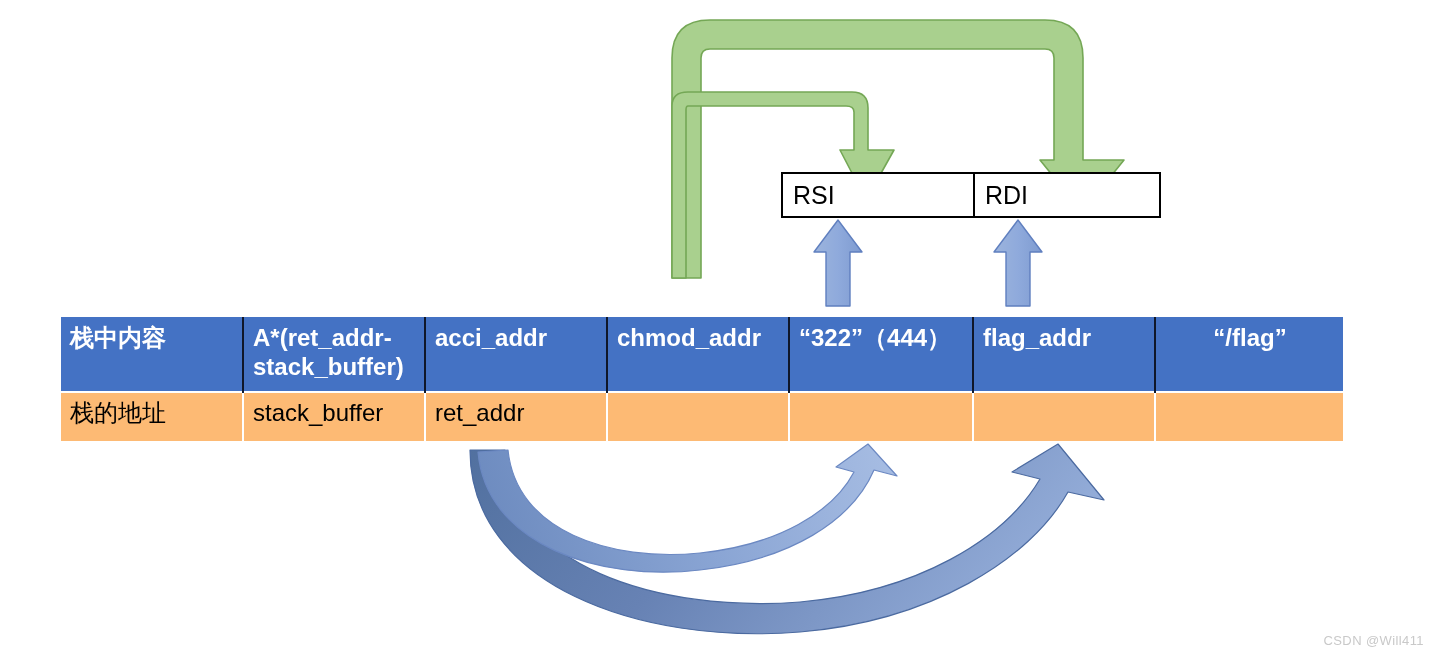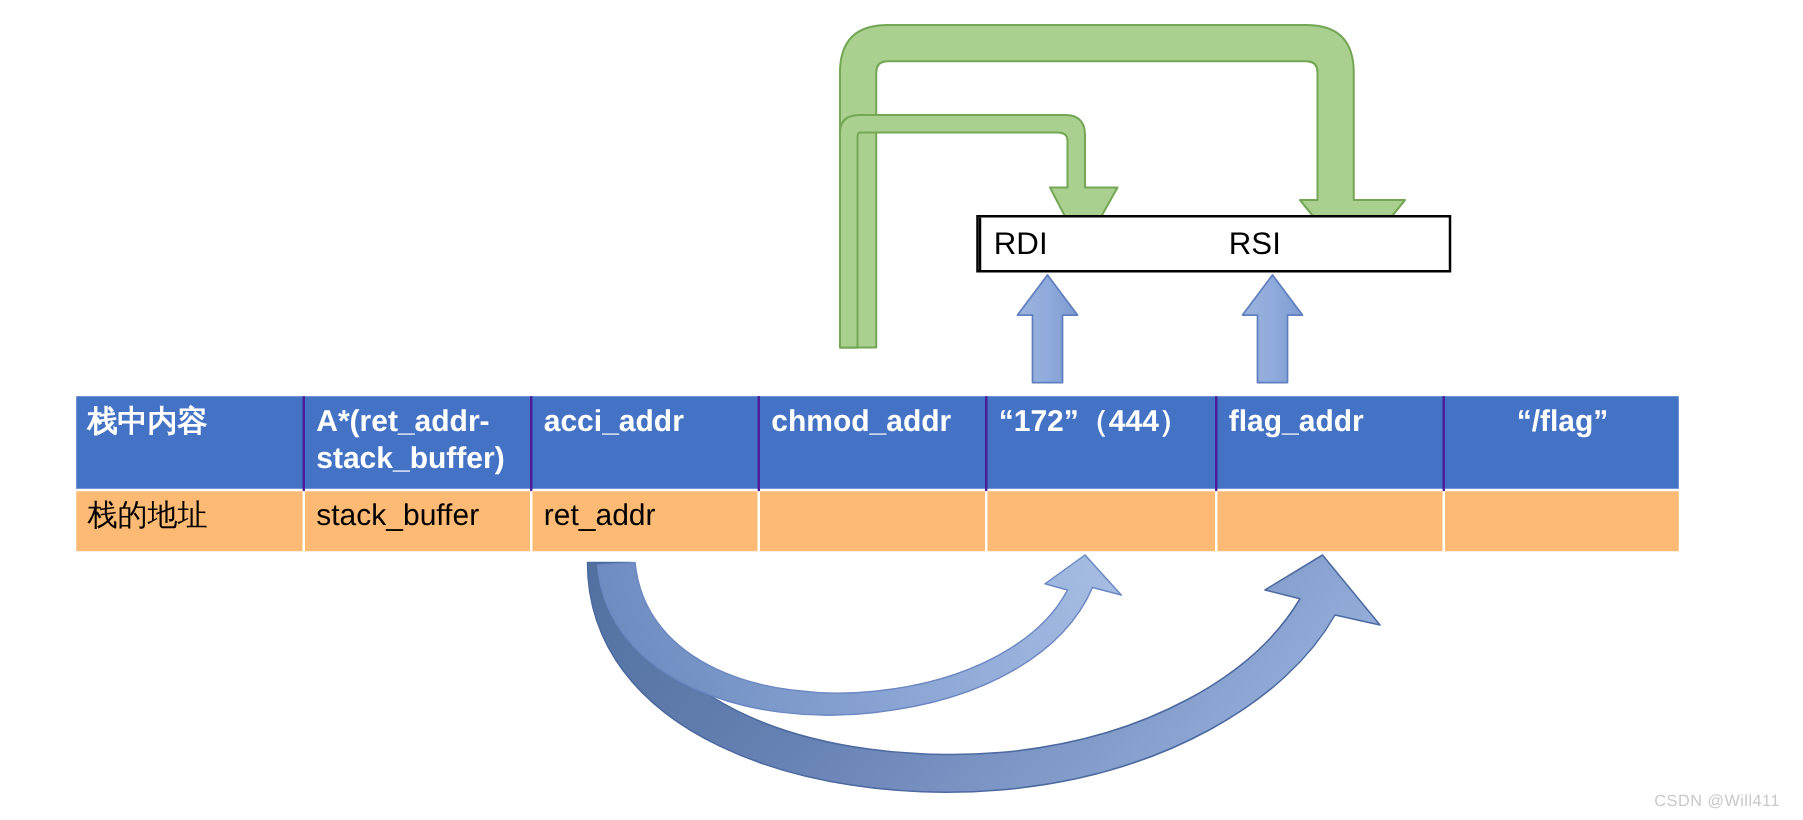--- a/index.html
+++ b/index.html
@@ -68,21 +68,21 @@
     padding: 6px 8px 4px 9px;
     box-sizing: border-box;
   }
   .hdr-row td {
     background: #4472C4;
     color: #ffffff;
     font-weight: bold;
     font-size: 24px;
     line-height: 1.22;
     height: 75px;
-    border-right: 2px solid #4c1d95;
+    border-right: 2px solid #0f172a;
   }
   .hdr-row td:last-child { border-right: none; text-align: center; }
   .val-row td {
     background: #fdba74;
     color: #000000;
     font-weight: normal;
     font-size: 24px;
     line-height: 1.2;
     height: 49px;
     border-right: 2px solid #ffffff;
@@ -208,41 +208,41 @@
                L 868 444
                L 836 467
                L 854 472
                C 833 512, 778 545, 700 553
                C 610 562, 516 531, 508 450
                Z" fill="url(#gradLight)" stroke="#6B88C2" stroke-width="1.2" stroke-linejoin="round"></path>
     </g>
   </svg>
 
   <div id="register-box">
+    <div class="reg-cell">RSI</div>
     <div class="reg-cell second">RDI</div>
-    <div class="reg-cell">RSI</div>
   </div>
 
   <table id="stack-table">
     <colgroup>
       <col style="width:182px">
         <col style="width:182px">
         <col style="width:182px">
       <col style="width:182px">
         <col style="width:184px">
         <col style="width:182px">
       <col style="width:188px">
     </colgroup>
     <tbody>
       <tr class="hdr-row">
         <td class="cell-cjk">栈中内容</td>
         <td>A*(ret_addr-stack_buffer)</td>
         <td>acci_addr</td>
         <td>chmod_addr</td>
-        <td>“172”（444）</td>
+        <td>“322”（444）</td>
         <td>flag_addr</td>
         <td>“/flag”</td>
       </tr>
       <tr class="val-row">
         <td class="cell-cjk">栈的地址</td>
         <td>stack_buffer</td>
         <td>ret_addr</td>
         <td></td>
         <td></td>
         <td></td>

